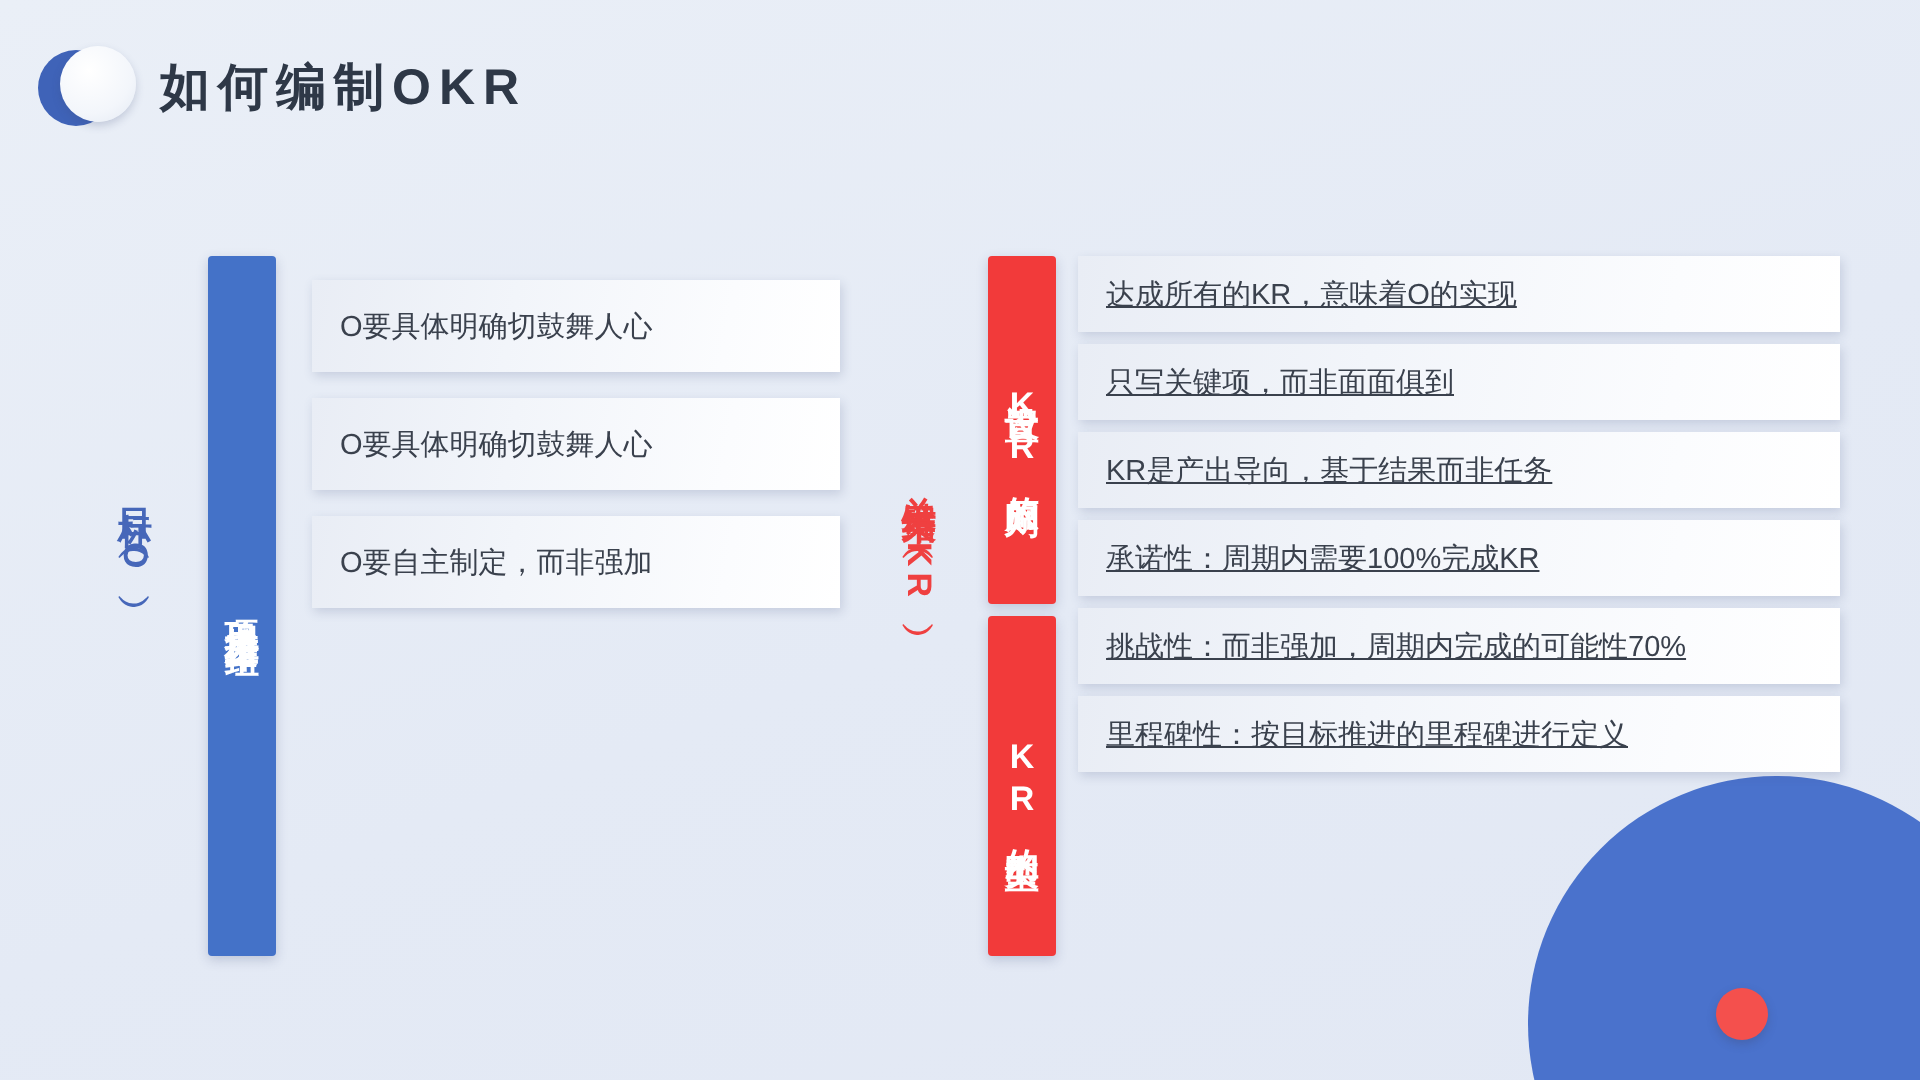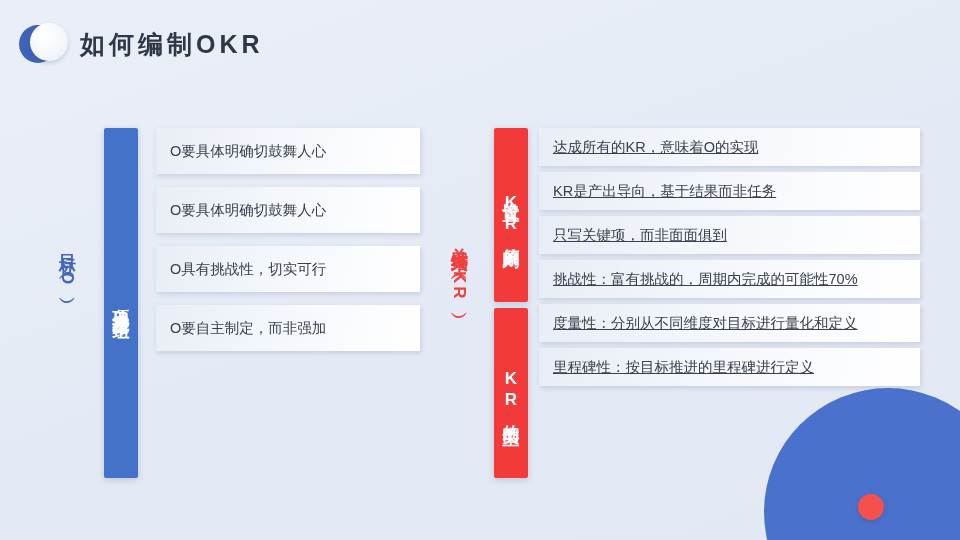--- a/index.html
+++ b/index.html
@@ -145,21 +145,21 @@
   .band-o   { left: 52px; top: 0;   height: 350px; }
   .band-kr1 { left: 50px; top: 0;   height: 174px; }
   .band-kr2 { left: 50px; top: 180px; height: 170px; }
 
   
   .cards {
     position: absolute;
     display: flex;
     flex-direction: column;
   }
-  .cards-left  { left: 104px; top: 0;  width: 264px; }
+  .cards-left  { left: 104px; top: 12px;  width: 264px; }
   .cards-right { left: 95px;  top: 0;  width: 381px; }
 
   .card {
     background: linear-gradient(100deg, #e9edf5 0%, #f2f5fa 38%, #fbfcfe 78%, #ffffff 100%);
     box-shadow: 1px 2px 5px rgba(70,85,130,.20);
     display: flex;
     align-items: center;
     padding-left: 14px;
     box-sizing: border-box;
     color: #3a414d;
@@ -204,21 +204,20 @@
       <span class="axis-paren">（O）</span>
     </div>
 
     <div class="band band-blue band-o">
       <span>项目推进工作组</span>
     </div>
 
     <div class="cards cards-left">
       <div class="card">O要具体明确切鼓舞人心</div>
       <div class="card">O要具体明确切鼓舞人心</div>
-      <div class="card">O具有挑战性，切实可行</div>
       <div class="card">O要自主制定，而非强加</div>
     </div>
   </div>
 
   <div class="col col-right">
 
     <div class="axis-label axis-right">
       <span>关键结果</span>
       <span class="axis-paren">（KR）</span>
     </div>
@@ -226,21 +225,21 @@
     <div class="band band-red band-kr1">
       <span>设置KR的原则</span>
     </div>
 
     <div class="band band-red band-kr2">
       <span>KR的类型</span>
     </div>
 
     <div class="cards cards-right">
       <div class="card">达成所有的KR，意味着O的实现</div>
+      <div class="card">只写关键项，而非面面俱到</div>
       <div class="card">KR是产出导向，基于结果而非任务</div>
-      <div class="card">只写关键项，而非面面俱到</div>
-      <div class="card">挑战性：富有挑战的，周期内完成的可能性70%</div>
-      <div class="card">度量性：分别从不同维度对目标进行量化和定义</div>
+      <div class="card">承诺性：周期内需要100%完成KR</div>
+      <div class="card">挑战性：而非强加，周期内完成的可能性70%</div>
       <div class="card">里程碑性：按目标推进的里程碑进行定义</div>
     </div>
   </div>
 
 </div>
 
 </body></html>

